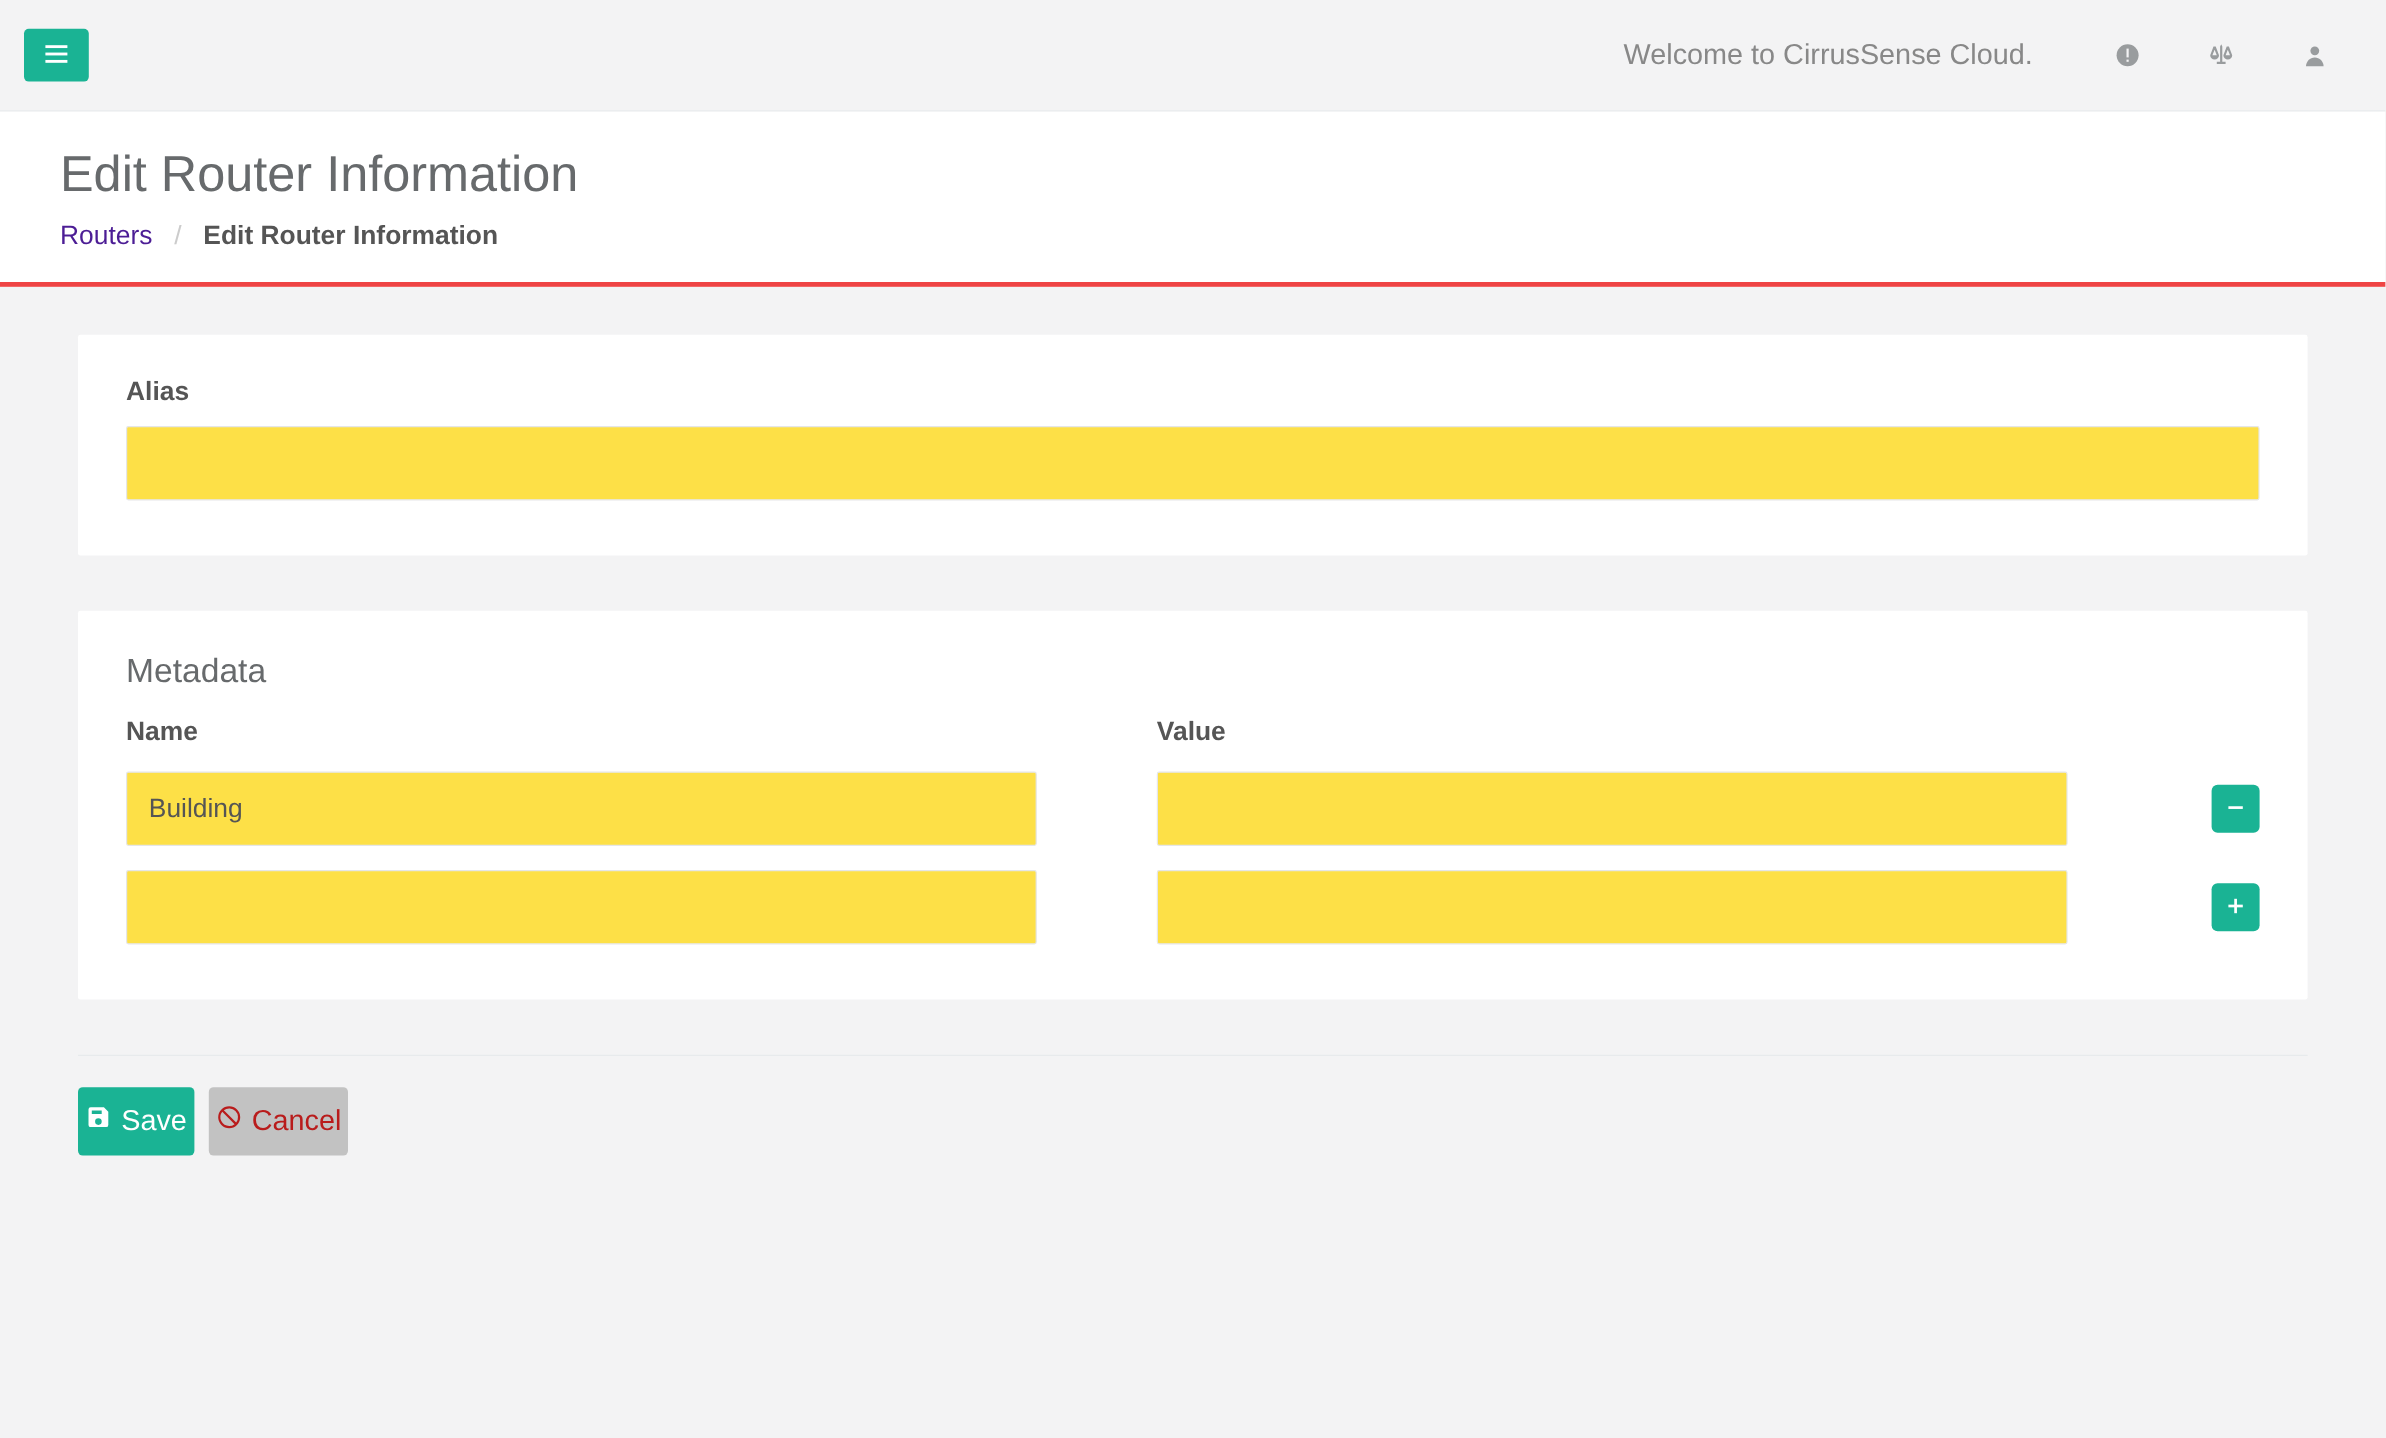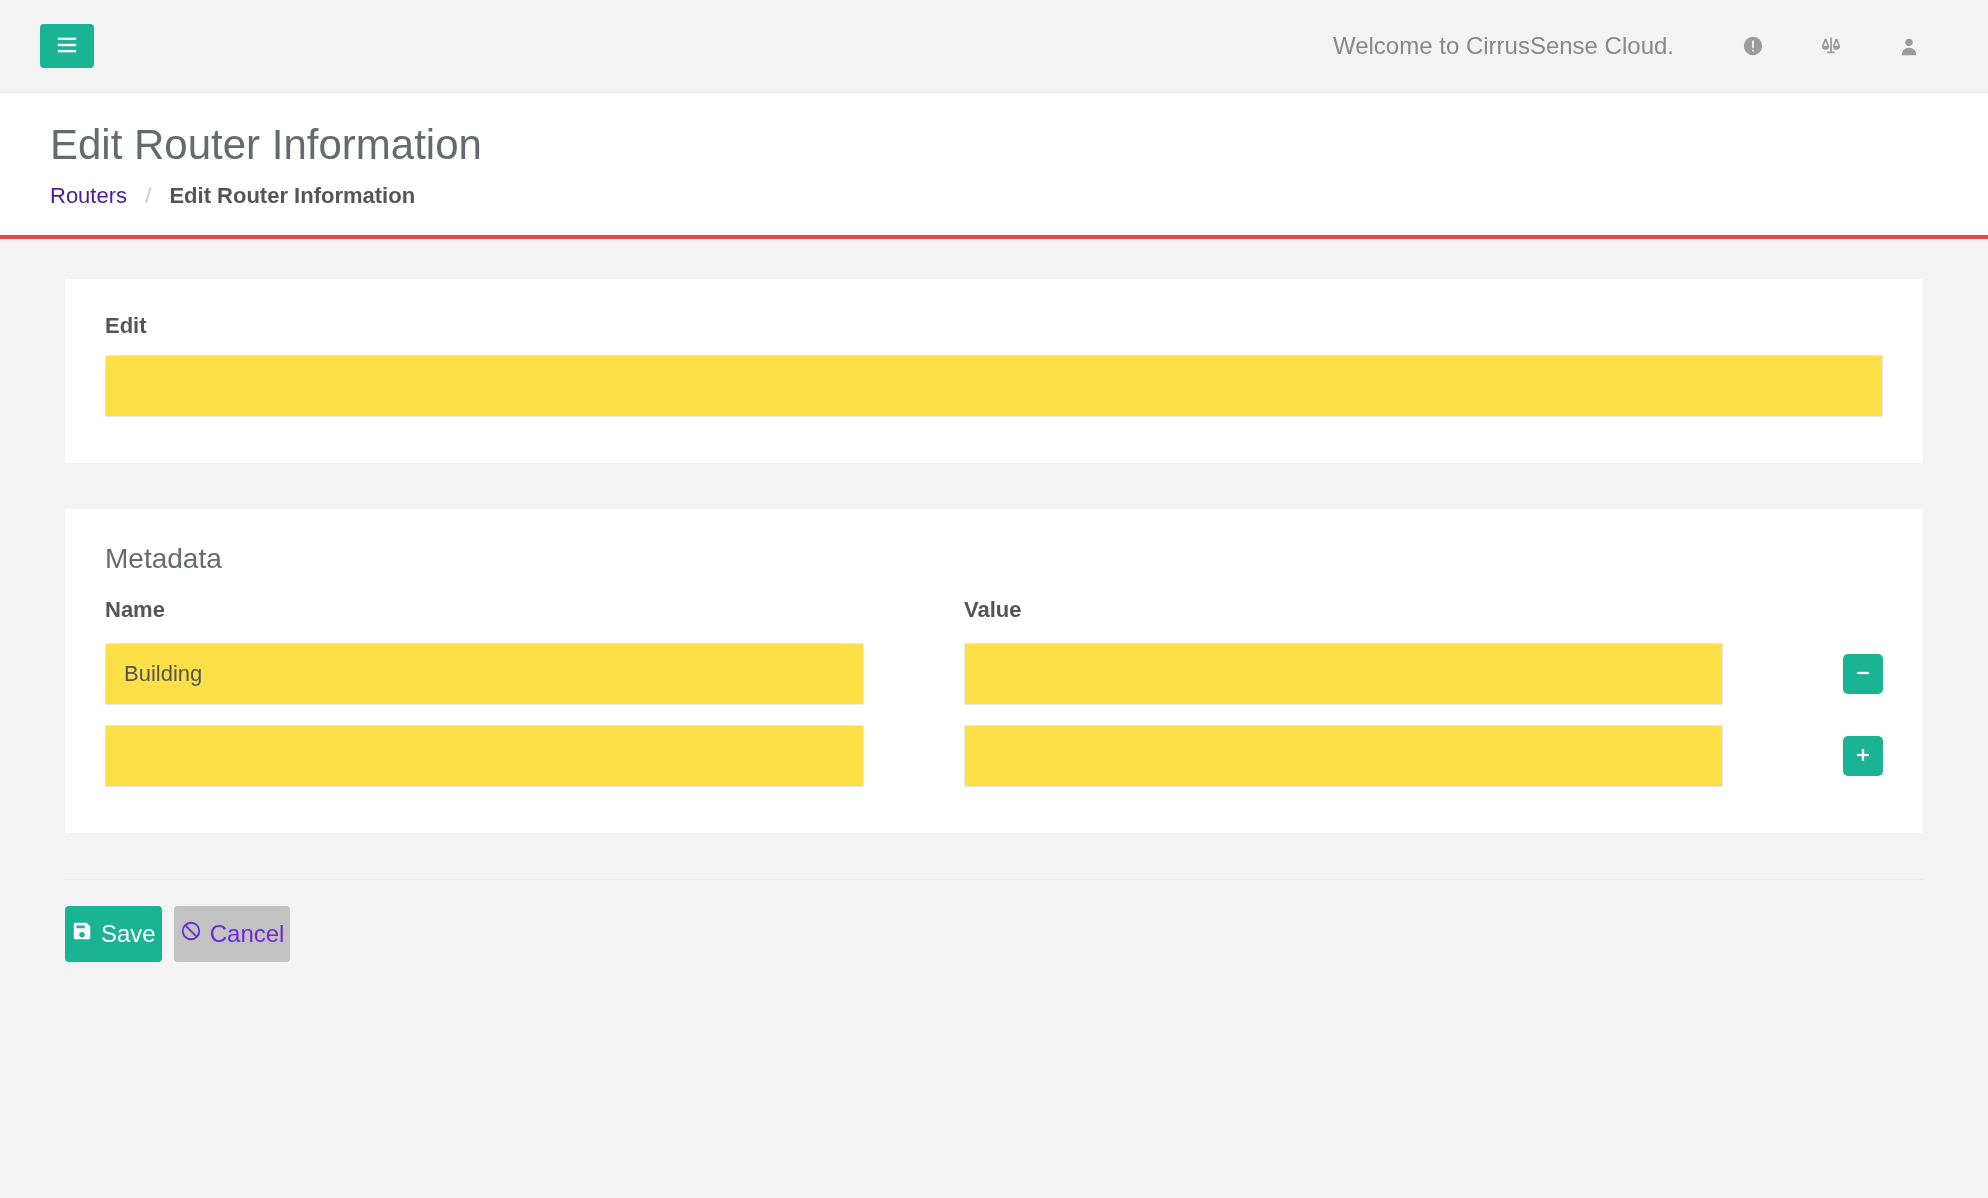--- a/index.html
+++ b/index.html
@@ -7,21 +7,21 @@
       font-family: -apple-system, BlinkMacSystemFont, "Segoe UI", "Helvetica Neue", Arial, sans-serif;
       background: #f3f3f4;
       color: #676a6c;
     }
 
     
     .topbar {
       background: #f3f3f4;
       display: flex;
       align-items: center;
-      padding: 24px 40px;
+      padding: 24px 20px;
       border-bottom: 1px solid #e7eaec;
     }
     .menu-toggle {
       background: #1ab394;
       border: none;
       border-radius: 4px;
       width: 54px;
       height: 44px;
       display: flex;
       align-items: center;
@@ -144,21 +144,21 @@
       align-items: center;
       gap: 8px;
       border: none;
       border-radius: 4px;
       padding: 14px 6px;
       font-size: 24px;
       cursor: pointer;
     }
     .btn svg { width: 22px; height: 22px; fill: currentColor; }
     .btn-primary { background: #1ab394; color: #ffffff; }
-    .btn-secondary { background: #c2c2c2; color: #6d28d9; align-items: flex-end; }
+    .btn-secondary { background: #c2c2c2; color: #b91c1c; align-items: flex-end; }
   </style>
 </head>
 <body>
 
 <div class="topbar">
   <button class="menu-toggle">
     <span>
       <svg viewBox="0 0 24 24" width="24" height="22">
           <rect x="2" y="4" width="20" height="2.6"></rect>
           <rect x="2" y="10.7" width="20" height="2.6"></rect>
@@ -193,21 +193,21 @@
   <div class="breadcrumb">
     <span class="crumb-link">Routers</span>
     <span class="sep">/</span>
     <span class="crumb-active">Edit Router Information</span>
   </div>
 </div>
 
 <div class="content">
 
   <div class="panel">
-    <label class="field-label">Edit</label>
+    <label class="field-label">Alias</label>
     <input type="text" class="text-input" value="" style="">
   </div>
 
   <div class="panel">
     <div class="section-title">Metadata</div>
     <div class="meta-grid">
       <div class="col-header">Name</div>
       <div class="col-header">Value</div>
       <div class="header-spacer"></div>
 

